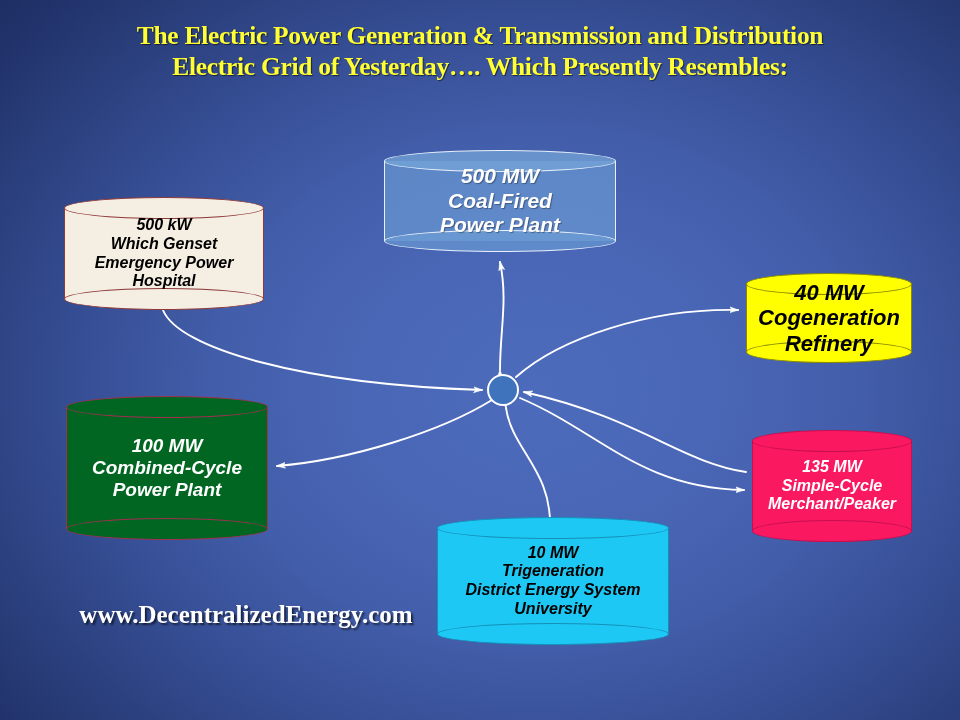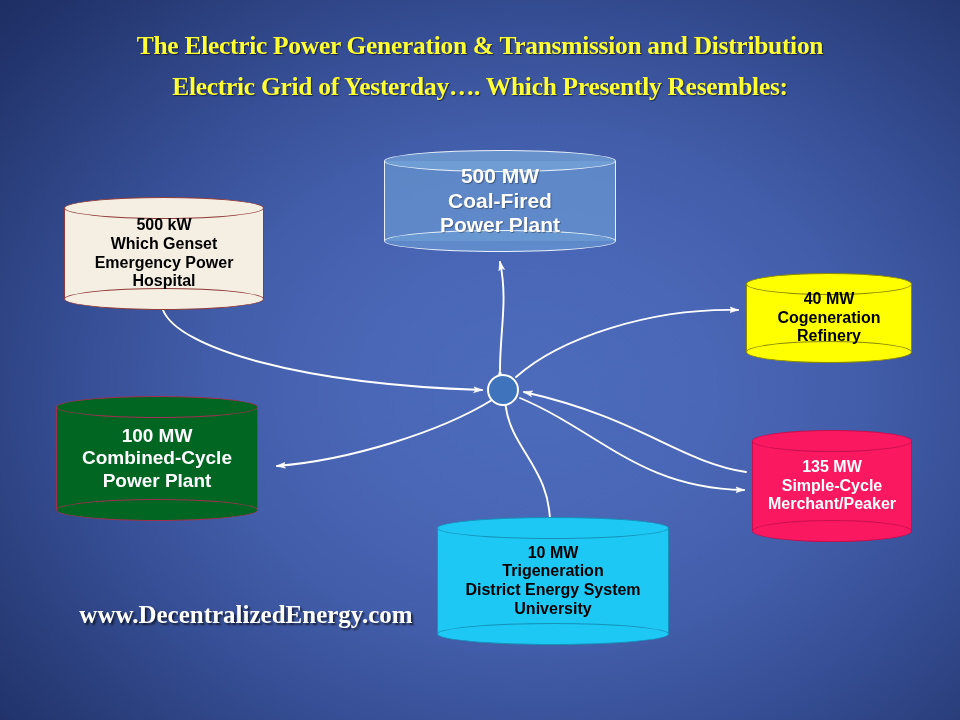--- a/index.html
+++ b/index.html
@@ -34,21 +34,21 @@
     text-align: center;
     color: #ffff33;
     font-family: "Liberation Serif", serif;
     font-weight: bold;
     font-size: 25.5px;
     line-height: 31px;
     letter-spacing: -0.3px;
     text-shadow: 1px 1px 1px rgba(0,0,0,0.55);
     white-space: nowrap;
   }
-  .title .tline { display: block; margin-top: 10px; }
+  .title .tline { display: block; }
 
   
   .footer {
     position: absolute;
     left: 36px;
     top: 600px;
     width: 420px;
     text-align: center;
     color: #ffffff;
     font-family: "Liberation Serif", serif;
@@ -107,20 +107,21 @@
     top: 0; bottom: 0;
     display: flex;
     flex-direction: column;
     align-items: center;
     justify-content: center;
     text-align: right;
     font-weight: bold;
     line-height: 1.16;
     z-index: 3;
     white-space: nowrap;
+    font-style: italic;
   }
   .cyl .label span { display: block; }
 
   
   .cyl .shadow {
     position: absolute;
     left: 4px; top: 7px;
     width: 100%; height: 100%;
     background: rgba(0,0,0,0.30);
     border-radius: 48% / 14%;
@@ -199,28 +200,28 @@
       <span>Coal-Fired</span>
       <span>Power Plant</span>
     </div>
   </div>
 
   <div class="cyl" style="--fill:#ffff00; --stroke:#8a8a00; left:746px; top:273px; width:166px; height:90px;">
     <div class="shadow"></div>
     <div class="body"></div>
     <div class="bottom"></div>
     <div class="top"></div>
-    <div class="label" style="color:#000000; font-size:16px;">
+    <div class="label" style="color:#000000; font-size:22px;">
       <span>40 MW</span>
       <span>Cogeneration</span>
       <span>Refinery</span>
     </div>
   </div>
 
-  <div class="cyl" style="--fill:#006622; --stroke:#a03050; left:56px; top:396px; width:202px; height:125px;">
+  <div class="cyl" style="--fill:#006622; --stroke:#a03050; left:66px; top:396px; width:202px; height:144px;">
     <div class="shadow"></div>
     <div class="body"></div>
     <div class="bottom"></div>
     <div class="top"></div>
     <div class="label" style="color:#ffffff; font-size:19px;">
       <span>100 MW</span>
       <span>Combined-Cycle</span>
       <span>Power Plant</span>
     </div>
   </div>

